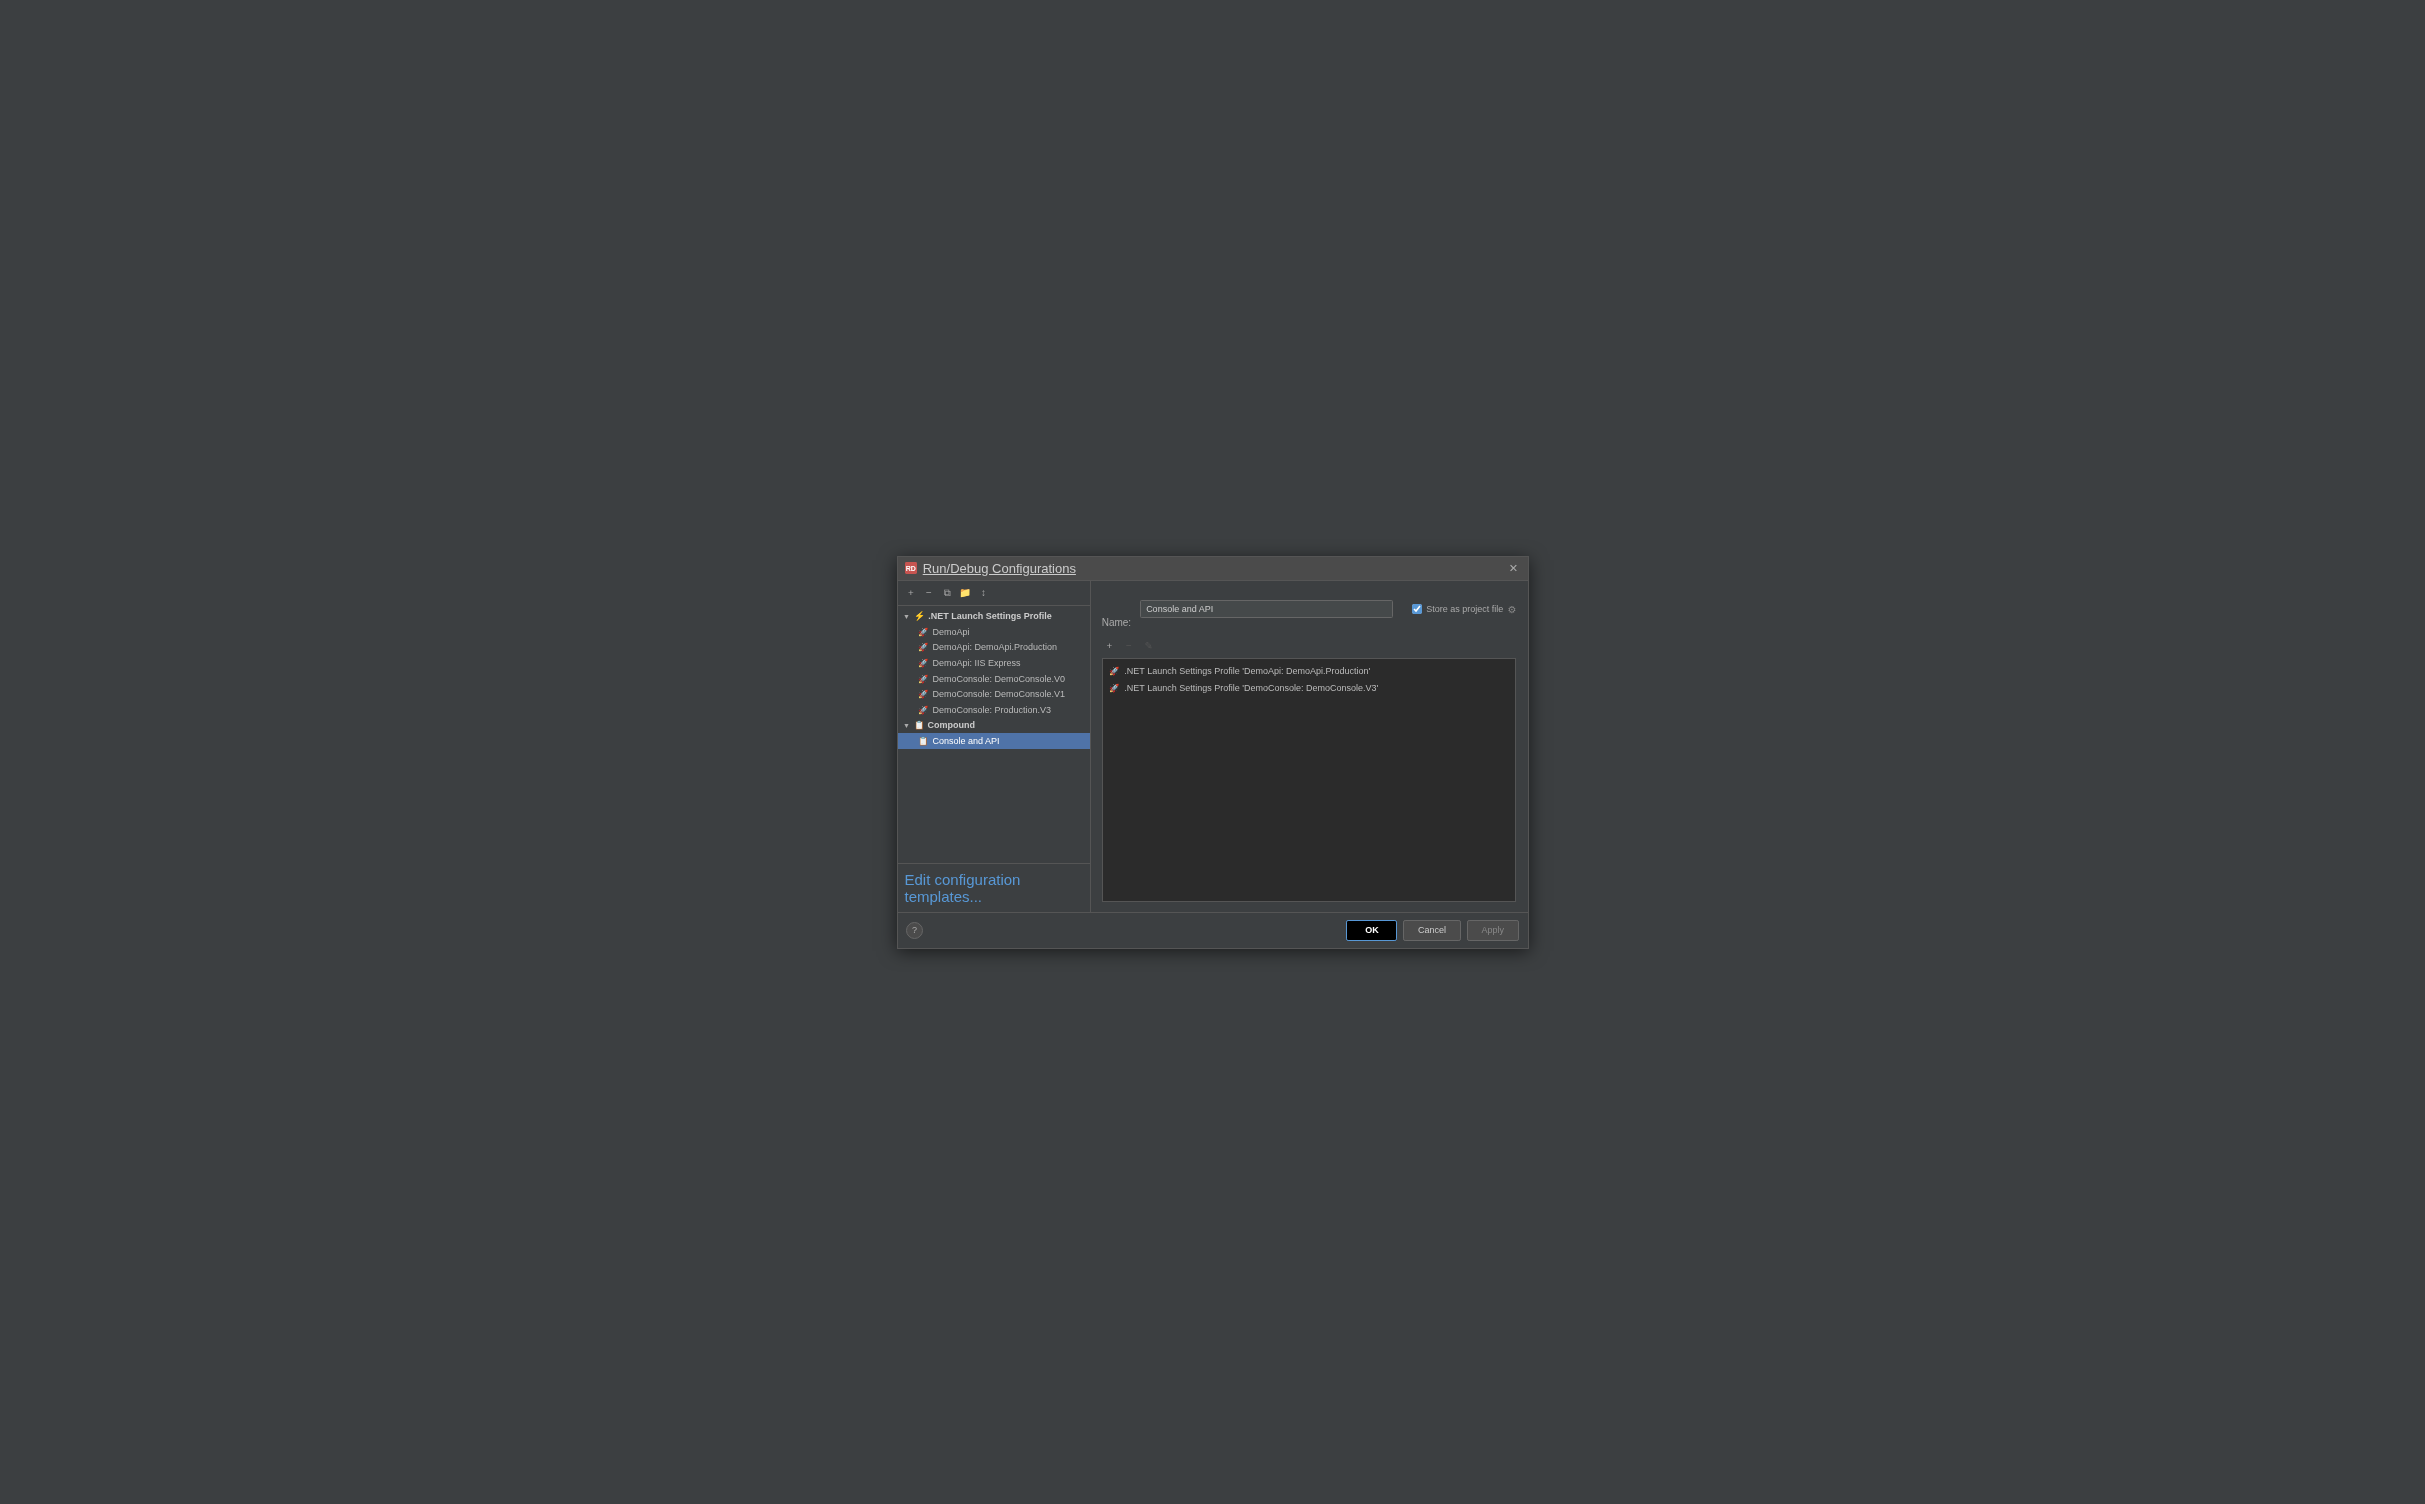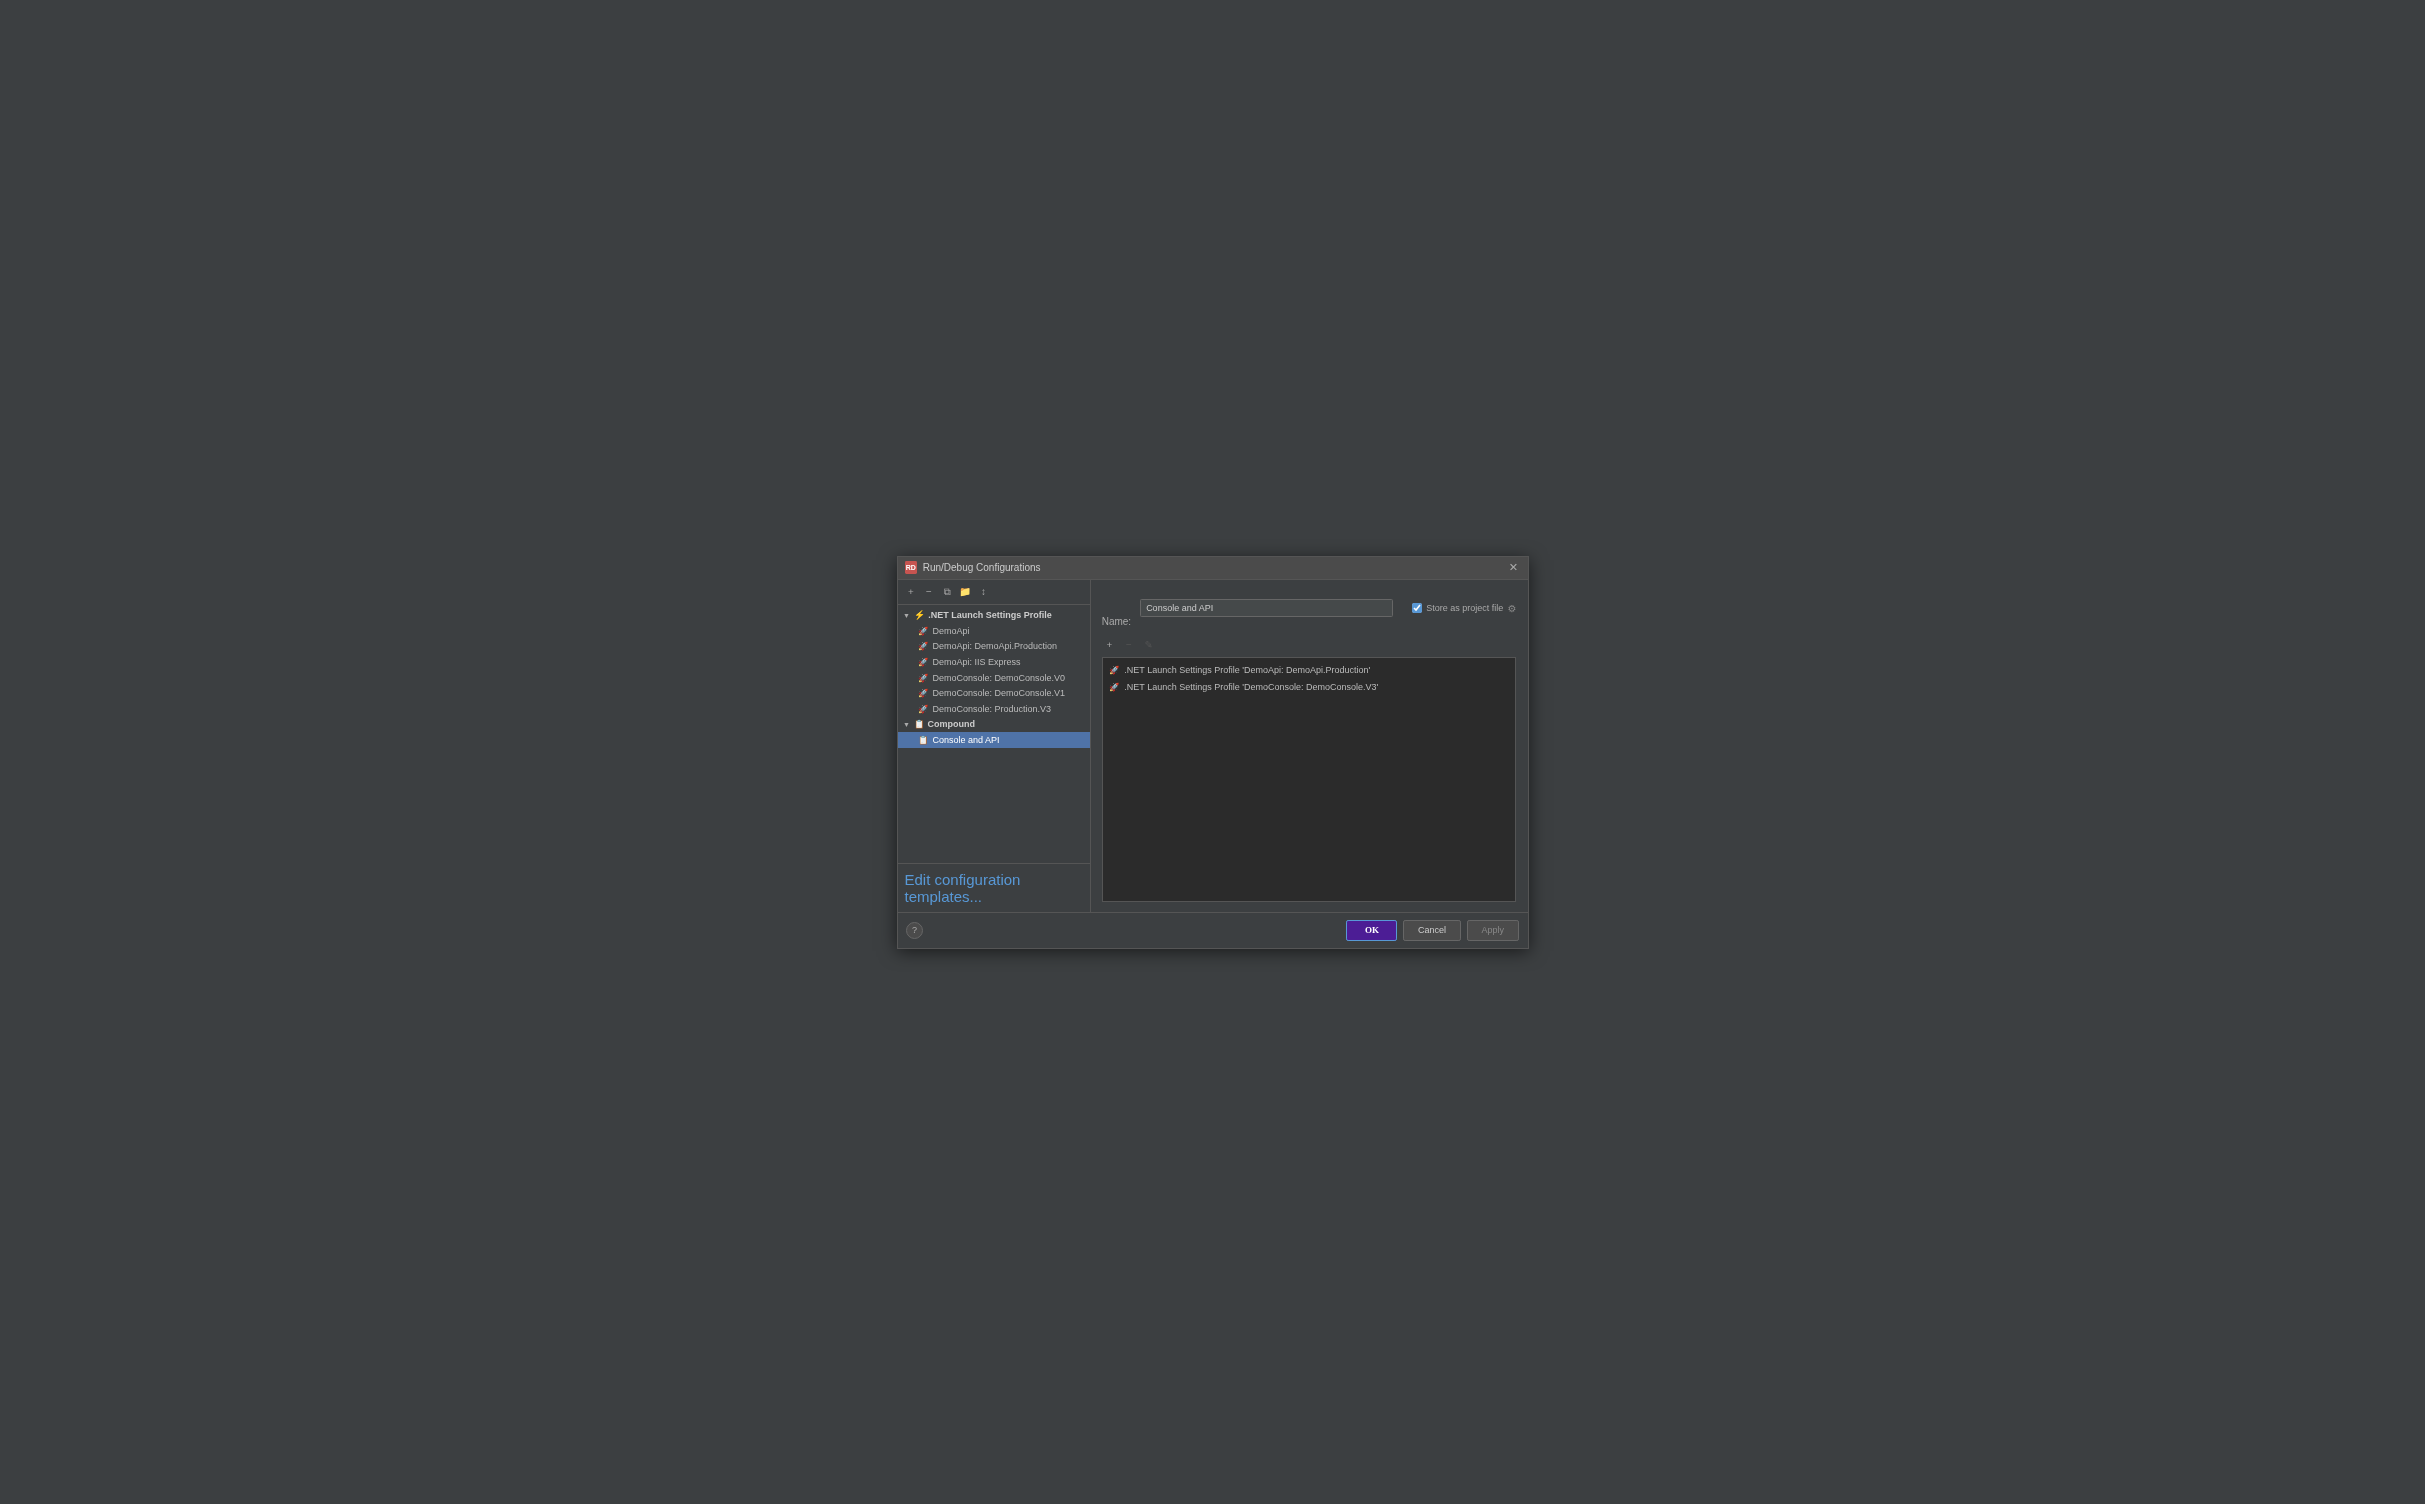--- a/index.html
+++ b/index.html
@@ -38,22 +38,23 @@
       display: flex;
       align-items: center;
       justify-content: center;
       font-size: 7px;
       font-weight: bold;
       color: #fff;
       flex-shrink: 0;
     }
     .title-bar-text {
       flex: 1;
-      font-size: 10px;
+      font-size: 13px;
       color: #ccc;
+      text-decoration: underline;
     }
     .title-bar-close {
       cursor: pointer;
       color: #aaa;
       font-size: 11.2px;
       width: 14px;
       height: 14px;
       display: flex;
       align-items: center;
       justify-content: center;
@@ -250,25 +251,24 @@
     }
     .btn {
       padding: 4.2px 14px;
       font-size: 9px;
       cursor: pointer;
       border-radius: 2.1px;
       border: 0.7px solid #666;
       min-width: 51px;
     }
     .btn-ok {
-      background: #4c1d95;
+      background: #000000;
       color: #fff;
       border-color: #5898d6;
       font-weight: bold;
-      font-family: Liberation Serif, serif;
     }
     .btn-cancel {
       background: #4b4b4b;
       color: #ccc;
       border-color: #666;
     }
     .btn-apply {
       background: #4b4b4b;
       color: #888;
       border-color: #666;

